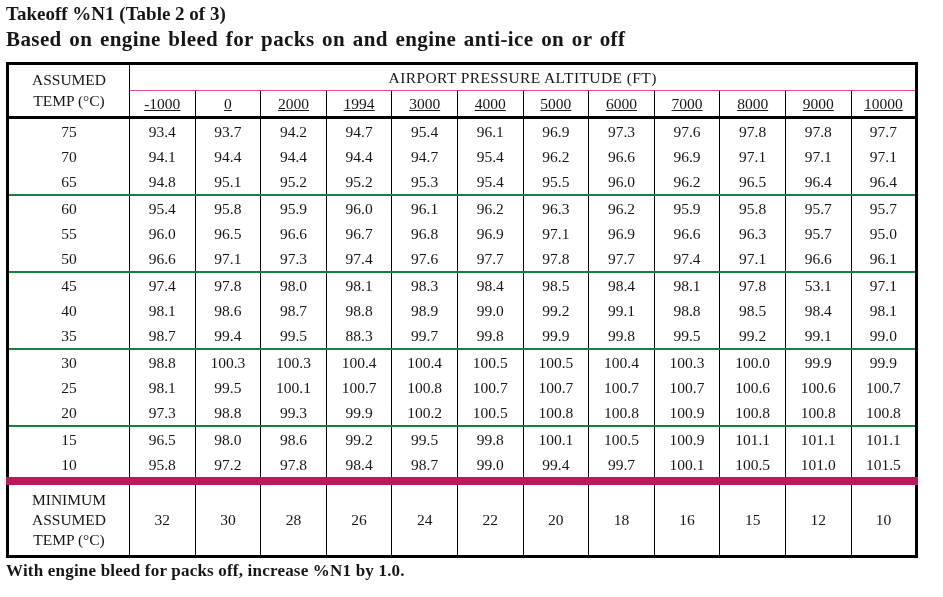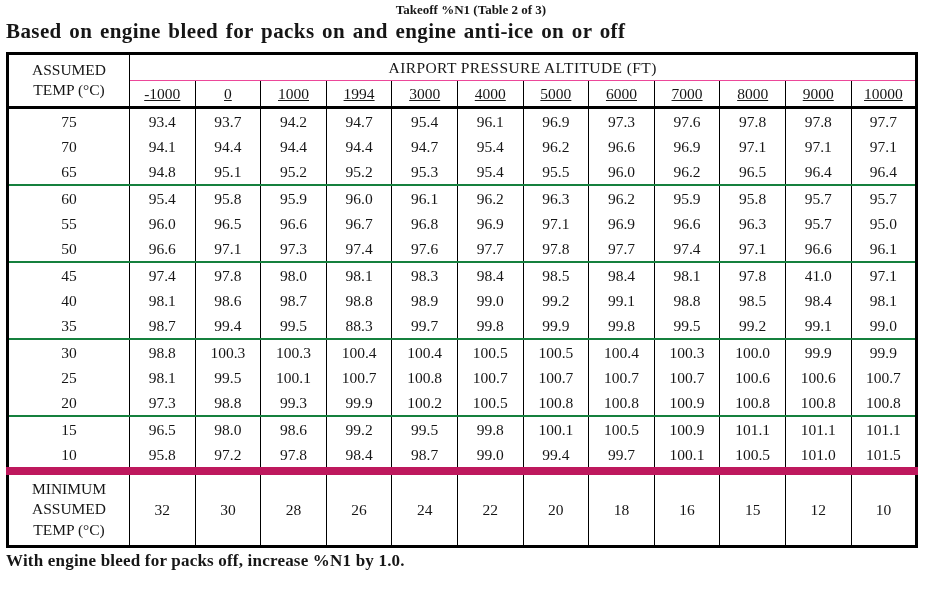--- a/index.html
+++ b/index.html
@@ -16,38 +16,37 @@
     padding: 2px 0 0 6px;
     width: 930px;
   }
   .title-line1 {
     font-size: 23px;
     font-weight: bold;
     line-height: 1.22;
     letter-spacing: 0.2px;
   }
   .title-line2 {
-    font-size: 13px;
+    font-size: 19px;
     font-weight: bold;
     line-height: 1.25;
-    text-align: center;
   }
   .title-line3 {
     font-size: 21px;
     font-weight: bold;
     line-height: 1.25;
     letter-spacing: 0.4px;
     word-spacing: 2px;
-    margin-bottom: 7px;
   }
   table.n1 {
     border-collapse: collapse;
     table-layout: fixed;
     width: 910px;
     border: 3px solid #000;
+    margin-top: 10px;
   }
   table.n1 th, table.n1 td {
     font-weight: normal;
     font-size: 15.5px;
     text-align: center;
     vertical-align: middle;
     padding: 0;
     height: 25px;
     line-height: 25px;
     border-left: 1px solid #000;
@@ -125,21 +124,21 @@
       <tr>
         <th class="corner" rowspan="2">
           <div>ASSUMED</div>
           <div>TEMP (°C)</div>
         </th>
         <th class="alt-span" colspan="12">AIRPORT PRESSURE ALTITUDE (FT)</th>
       </tr>
       <tr class="alt-row" id="alt-row">
           <th>-1000</th>
           <th>0</th>
-          <th>1000</th>
+          <th>2000</th>
           <th>1994</th>
           <th>3000</th>
           <th>4000</th>
           <th>5000</th>
           <th>6000</th>
           <th>7000</th>
           <th>8000</th>
           <th>9000</th>
           <th>10000</th>
         </tr>
@@ -240,21 +239,21 @@
           <td>97.4</td>
           <td>97.8</td>
           <td>98.0</td>
           <td>98.1</td>
           <td>98.3</td>
           <td>98.4</td>
           <td>98.5</td>
           <td>98.4</td>
           <td>98.1</td>
           <td>97.8</td>
-          <td>41.0</td>
+          <td>53.1</td>
           <td>97.1</td>
         </tr>
         <tr>
           <td class="temp-col">40</td>
           <td>98.1</td>
           <td>98.6</td>
           <td>98.7</td>
           <td>98.8</td>
           <td>98.9</td>
           <td>99.0</td>

